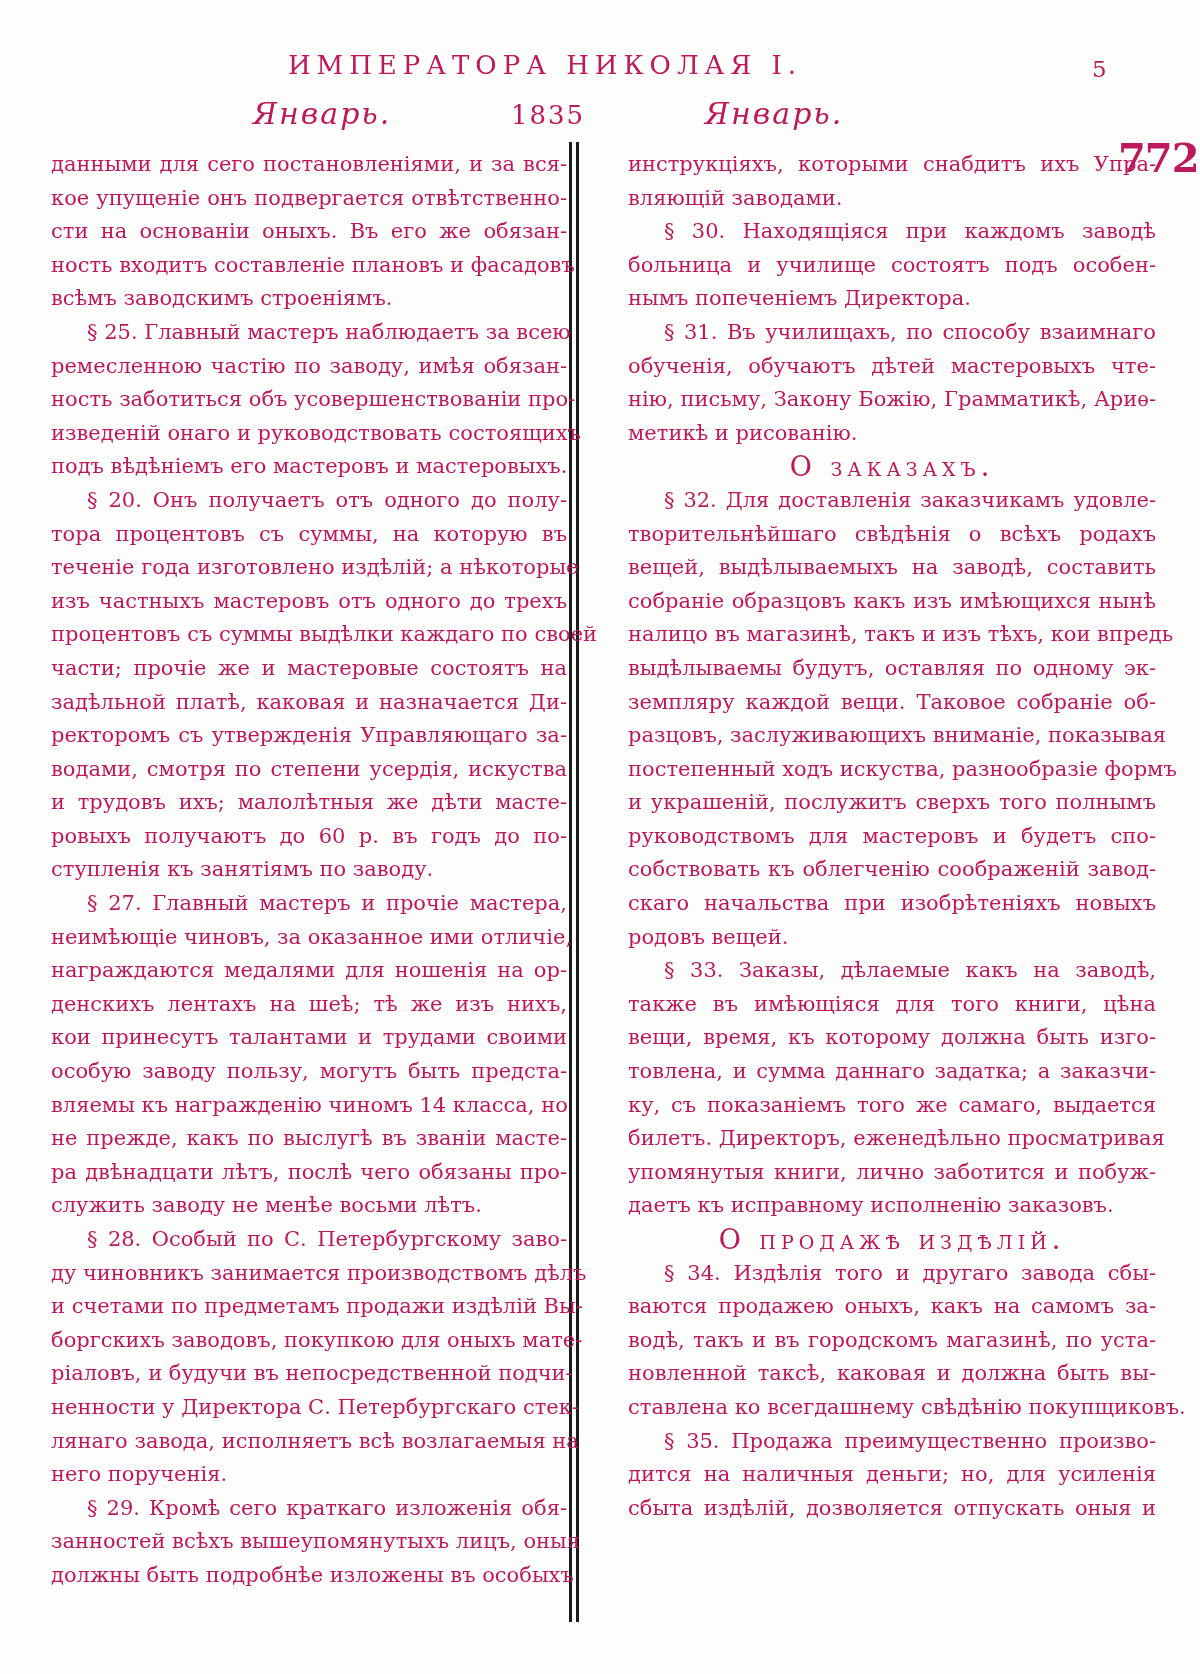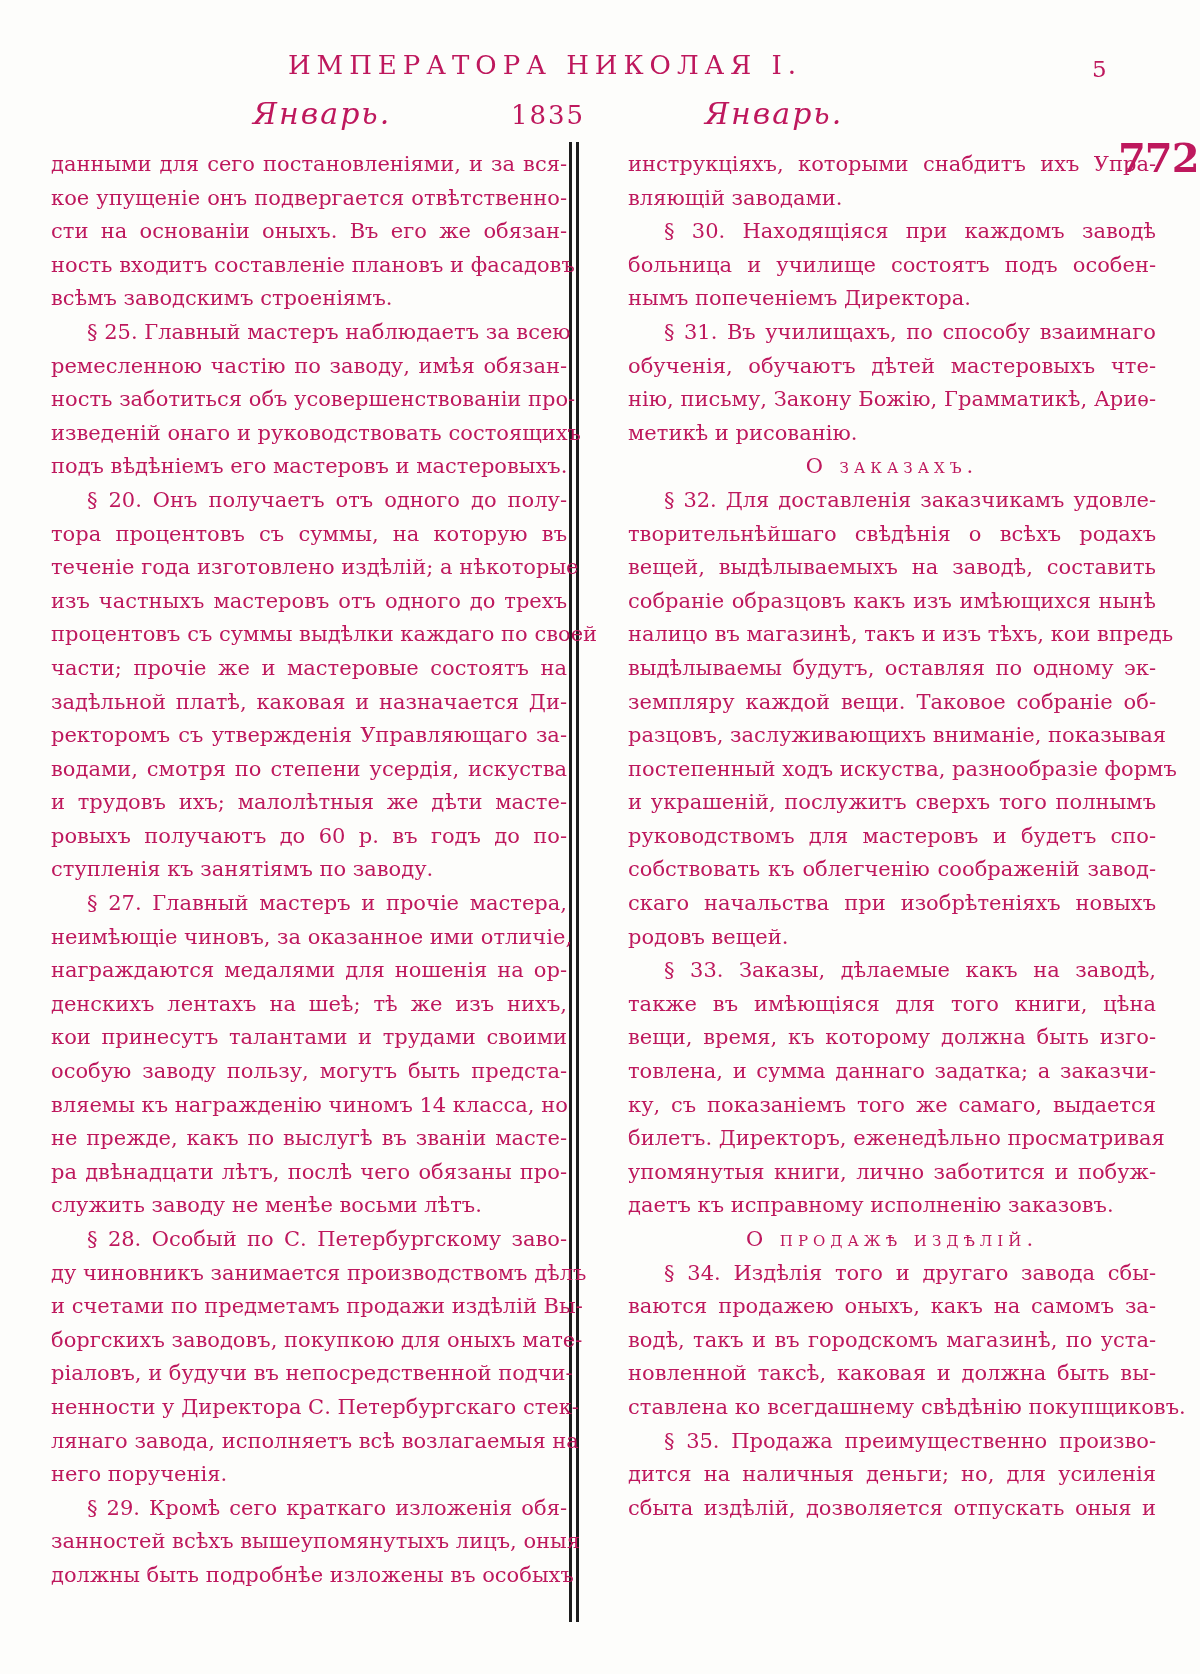--- a/index.html
+++ b/index.html
@@ -49,21 +49,21 @@
   .col-left{left:51px;width:516px;}
   .col-right{left:628px;width:528px;}
   .ln{
     text-align:justify;text-align-last:justify;
     height:33.6px;overflow:visible;white-space:nowrap;
   }
   .ln.end{text-align-last:left;}
   .ln.ind{text-indent:36px;}
   .ln.head{
     text-align:center;text-align-last:center;
-    font-variant:small-caps;letter-spacing:5px;font-size:21px;
+    font-variant:small-caps;letter-spacing:5px;font-size:27px;
   }
 </style>
 </head>
 <body>
 
 <div class="page">
 
   <div class="title">ИМПЕРАТОРА НИКОЛАЯ I.</div>
   <div class="pagenum">5</div>
 

